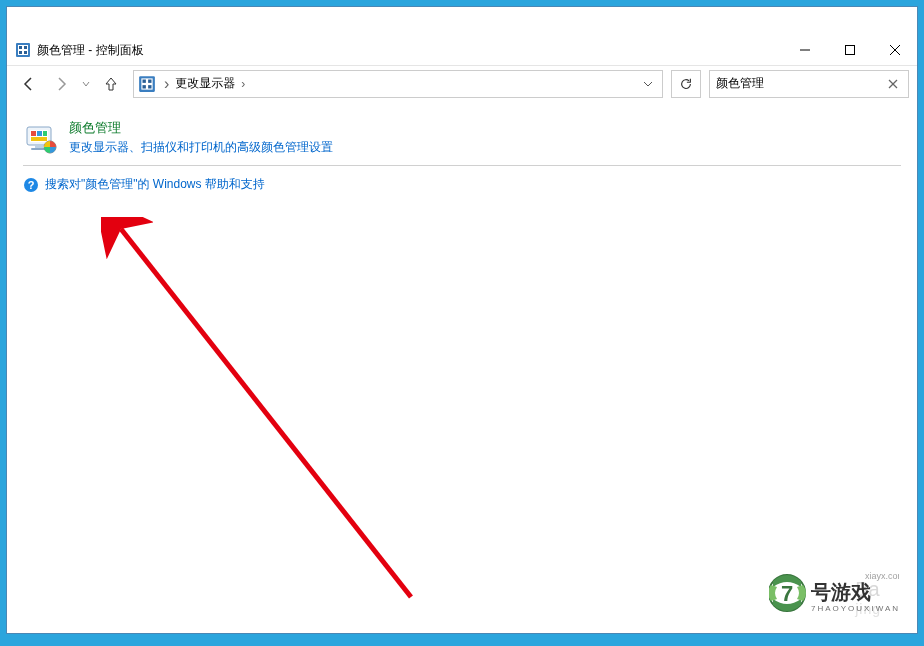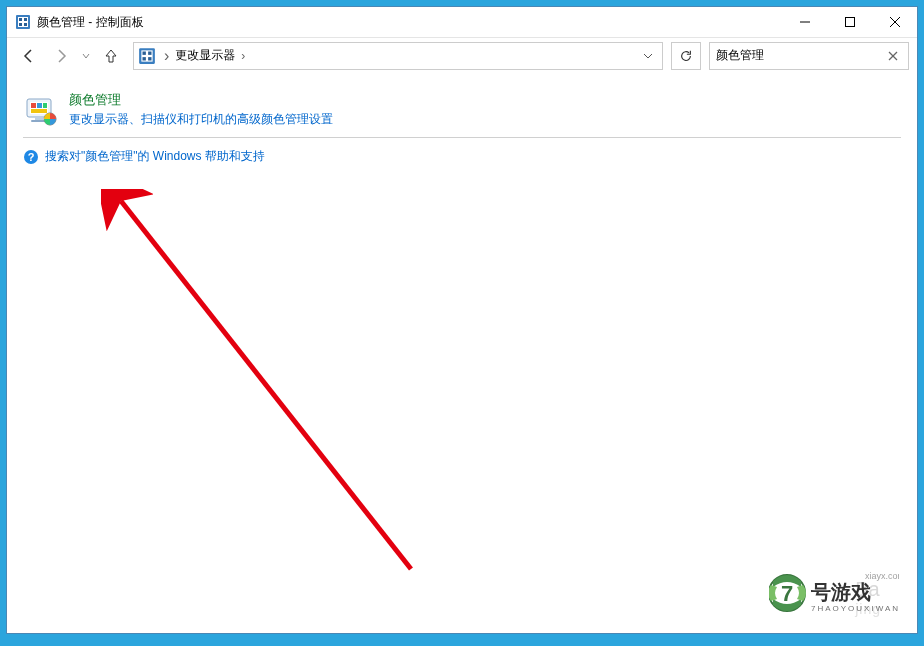--- a/index.html
+++ b/index.html
@@ -1,18 +1,18 @@
 <!DOCTYPE html>
 <html><head>
 <meta charset="utf-8">
 <style>
 * { margin: 0; padding: 0; box-sizing: border-box; font-family: "Microsoft YaHei", "Segoe UI", sans-serif; }
 body { background: #2ba5dd; width: 924px; height: 646px; position: relative; overflow: hidden; }
 .window { position: absolute; left: 6px; top: 6px; width: 912px; height: 628px; background: #fff; border: 1px solid #4a87b5; display: flex; flex-direction: column; }
-.titlebar { height: 30px; display: flex; align-items: center; padding: 0 0 0 8px; background: #fff; }
+.titlebar { height: 30px; display: flex; align-items: center; padding: 0 0 0 8px; background: #fff; margin-top: 28px; }
 .titlebar-icon { width: 16px; height: 16px; margin-right: 6px; }
 .titlebar-text { font-size: 12px; color: #000; flex: 1; }
 .window-controls { display: flex; height: 100%; }
 .win-btn { width: 45px; height: 30px; display: flex; align-items: center; justify-content: center; cursor: pointer; }
 .win-btn svg { width: 10px; height: 10px; }
 .navbar { height: 36px; display: flex; align-items: center; padding: 0 8px; gap: 4px; border-top: 1px solid #e5e5e5; }
 .nav-btn { width: 28px; height: 28px; display: flex; align-items: center; justify-content: center; color: #888; cursor: default; border-radius: 2px; }
 .nav-btn.enabled { color: #333; cursor: pointer; }
 .nav-dropdown { width: 14px; height: 28px; display: flex; align-items: center; justify-content: center; color: #888; }
 .address-bar { flex: 1; height: 28px; border: 1px solid #ccc; display: flex; align-items: center; padding: 0 4px; background: #fff; margin: 0 4px; }

